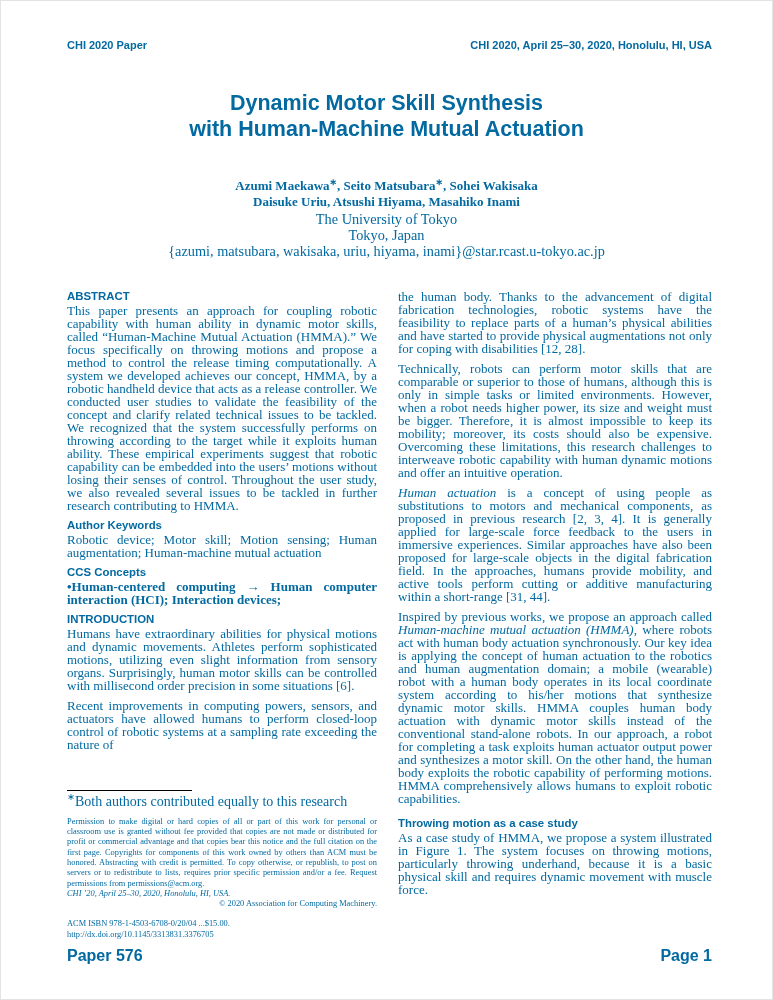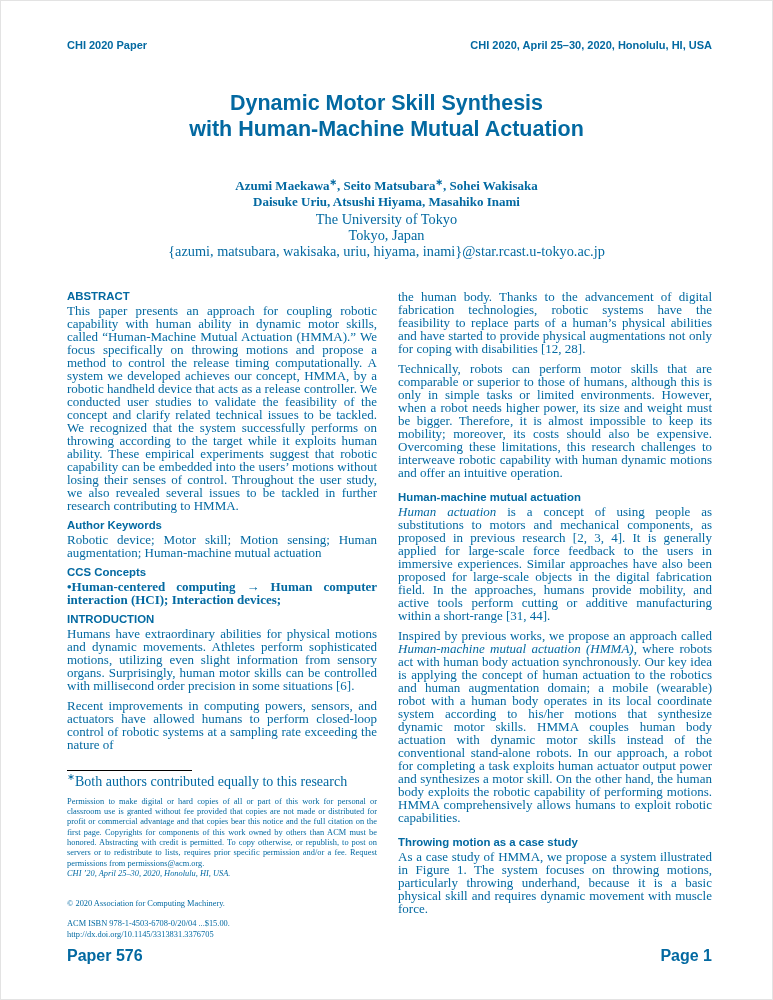--- a/index.html
+++ b/index.html
@@ -35,21 +35,21 @@
     margin:5px 0 1px 0;font-family:"Liberation Sans",sans-serif;
     font-weight:bold;font-size:11.4px;line-height:13px;
   }
   .col .sec-heading:first-child{margin-top:0;}
   .footnote-area{margin-top:auto;}
   .footnote-rule{width:125px;border-top:1px solid #000;margin:6px 0 4px 0;}
   .footnote{font-size:14px;line-height:13px;margin:0 0 9px 0;}
   .permission{font-size:8.4px;line-height:10.3px;}
   .permission p{margin:0;text-align:justify;}
   .permission .conf{font-style:italic;text-align:left;}
-  .permission .copy{text-align:left;margin-top:20px;}
+  .permission .copy{text-align:right;}
   .permission .isbn{margin-top:10px;text-align:left;}
   .permission .doi{text-align:left;}
   .running-footer{
     position:absolute;top:946px;left:66px;width:645px;
     display:flex;justify-content:space-between;
     font-family:"Liberation Sans",sans-serif;font-weight:bold;font-size:16px;
   }
   sup{font-size:68%;line-height:0;vertical-align:super;}
   .it{font-style:italic;}
   .bd{font-weight:bold;}
@@ -101,21 +101,20 @@
           <p class="copy">© 2020 Association for Computing Machinery.</p>
           <p class="isbn">ACM ISBN 978-1-4503-6708-0/20/04 ...$15.00.</p>
           <p class="doi">http://dx.doi.org/10.1145/3313831.3376705</p>
         </div>
       </div>
     </div>
 
     <div class="col col-right">
         <p class="para"><span>the human body. Thanks to the advancement of digital fabrication technologies, robotic systems have the feasibility to replace parts of a human’s physical abilities and have started to provide physical augmentations not only for coping with disabilities [12, 28].</span></p>
         <p class="para"><span>Technically, robots can perform motor skills that are comparable or superior to those of humans, although this is only in simple tasks or limited environments. However, when a robot needs higher power, its size and weight must be bigger. Therefore, it is almost impossible to keep its mobility; moreover, its costs should also be expensive. Overcoming these limitations, this research challenges to interweave robotic capability with human dynamic motions and offer an intuitive operation.</span></p>
-        <h2 class="sec-heading">Human-machine mutual actuation</h2>
         <p class="para"><span class="it">Human actuation</span><span> is a concept of using people as substitutions to motors and mechanical components, as proposed in previous research [2, 3, 4]. It is generally applied for large-scale force feedback to the users in immersive experiences. Similar approaches have also been proposed for large-scale objects in the digital fabrication field. In the approaches, humans provide mobility, and active tools perform cutting or additive manufacturing within a short-range [31, 44].</span></p>
         <p class="para"><span>Inspired by previous works, we propose an approach called </span><span class="it">Human-machine mutual actuation (HMMA)</span><span>, where robots act with human body actuation synchronously. Our key idea is applying the concept of human actuation to the robotics and human augmentation domain; a mobile (wearable) robot with a human body operates in its local coordinate system according to his/her motions that synthesize dynamic motor skills. HMMA couples human body actuation with dynamic motor skills instead of the conventional stand-alone robots. In our approach, a robot for completing a task exploits human actuator output power and synthesizes a motor skill. On the other hand, the human body exploits the robotic capability of performing motions. HMMA comprehensively allows humans to exploit robotic capabilities.</span></p>
         <h2 class="sec-heading">Throwing motion as a case study</h2>
         <p class="para"><span>As a case study of HMMA, we propose a system illustrated in Figure 1. The system focuses on throwing motions, particularly throwing underhand, because it is a basic physical skill and requires dynamic movement with muscle force.</span></p>
       </div>
 
   </div>
 
   <div class="running-footer">
     <span>Paper 576</span>

